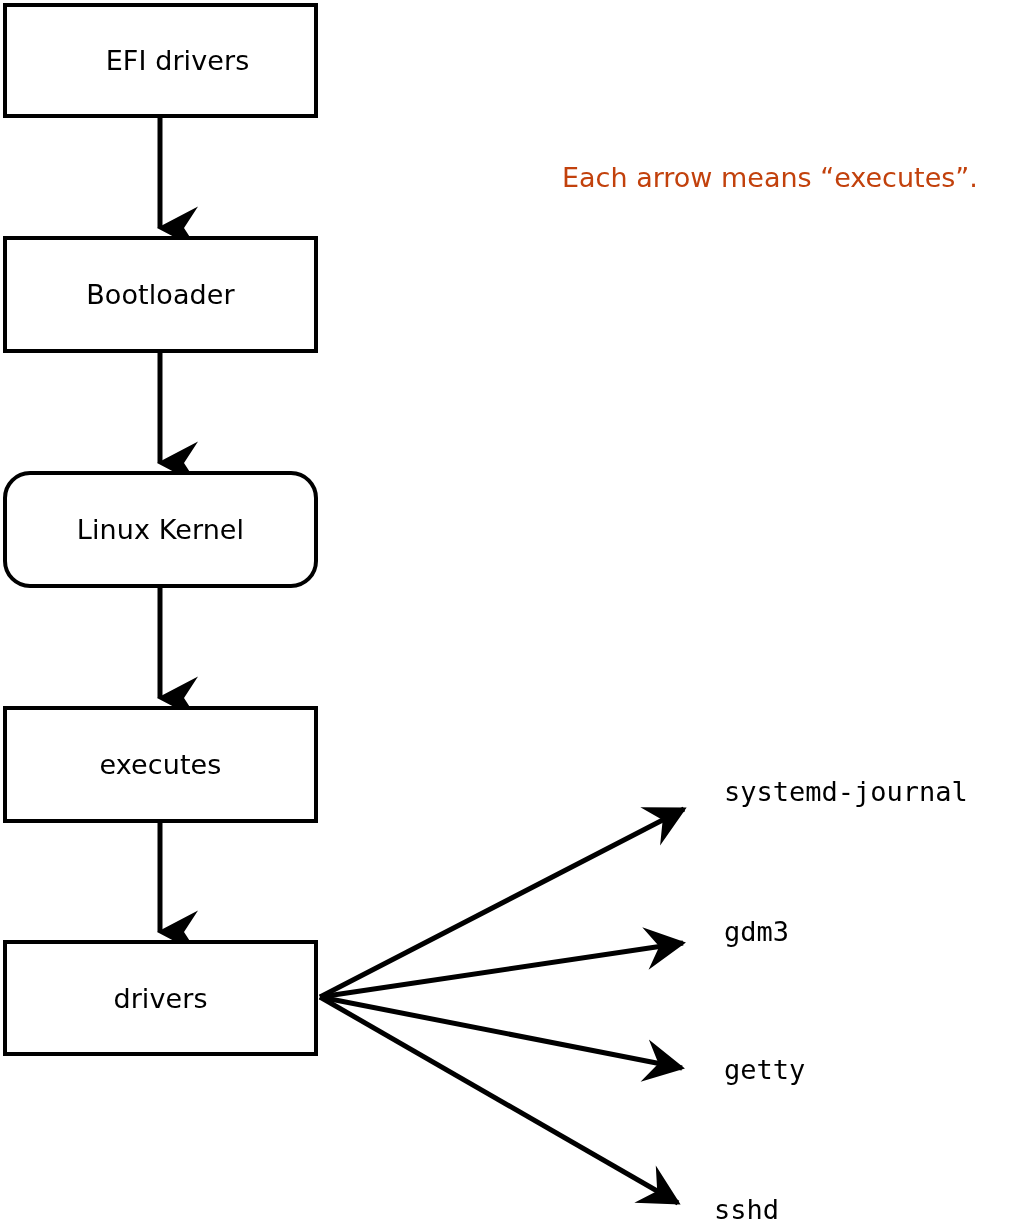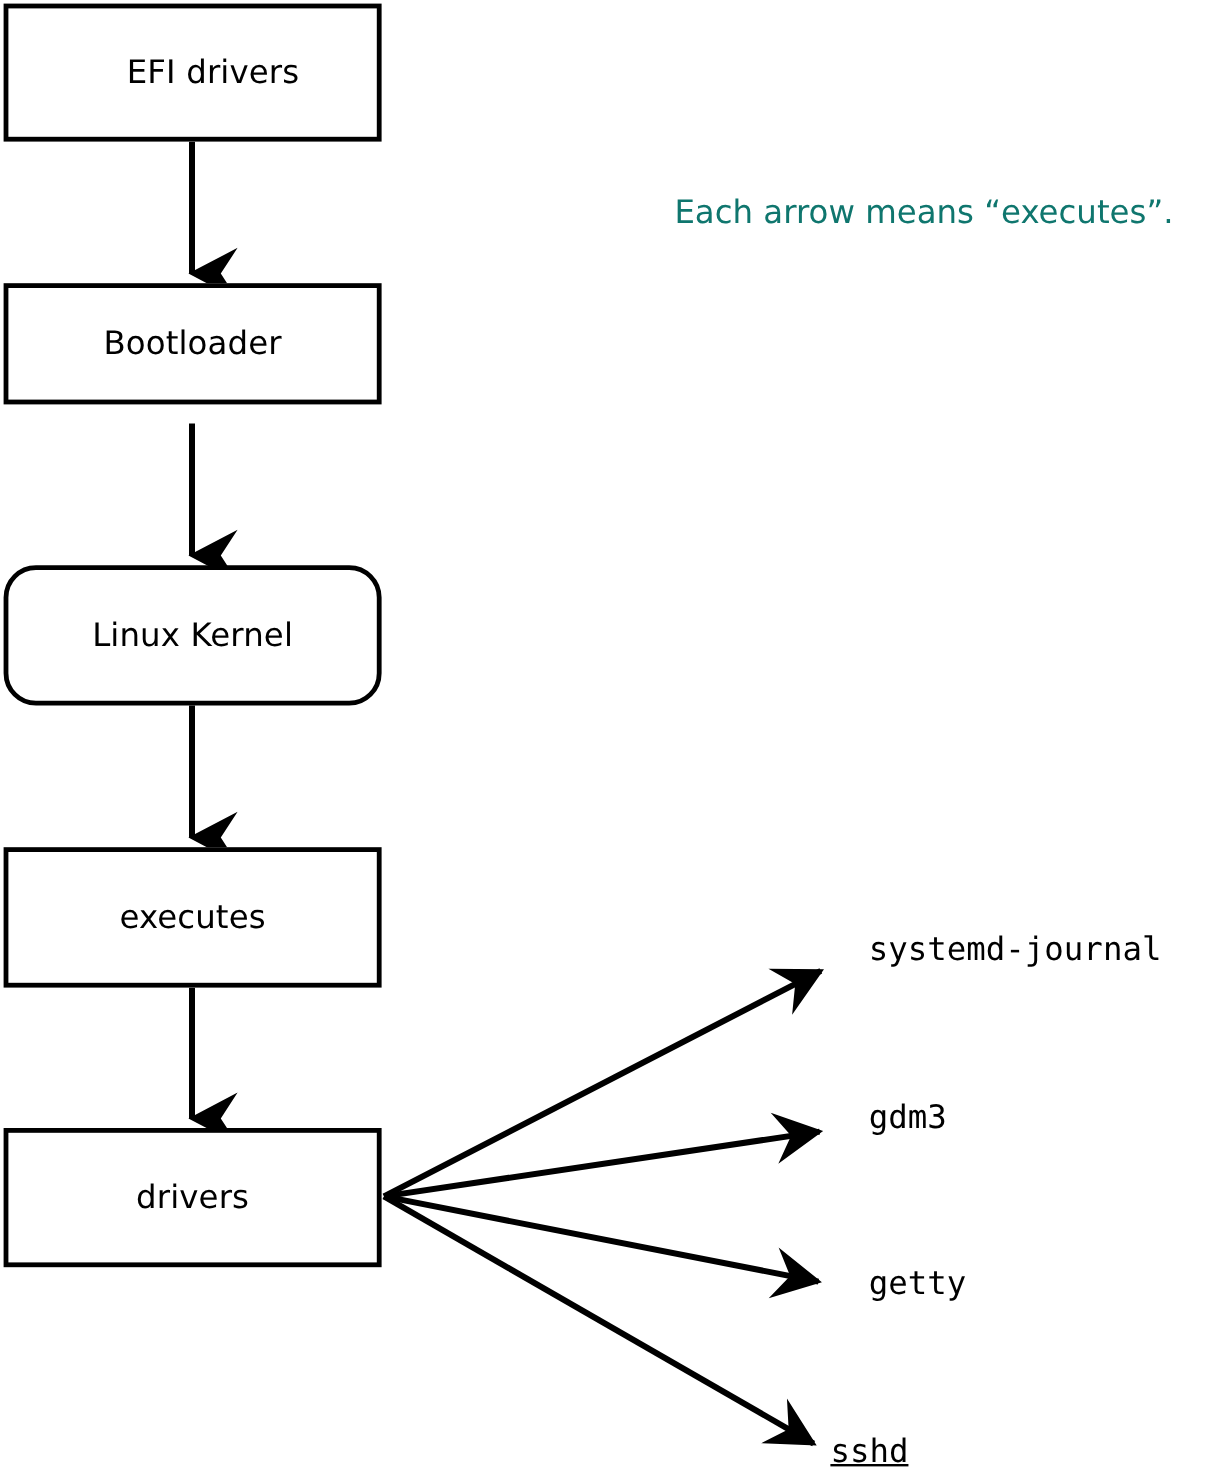--- a/index.html
+++ b/index.html
@@ -53,21 +53,21 @@
     white-space: nowrap;
     text-align: right;
   }
   #legend-note {
     position: absolute;
     left: 562px;
     top: 162px;
     font-family: "DejaVu Sans", "Liberation Sans", sans-serif;
     font-size: 27px;
     line-height: 1.2;
-    color: #0f766e;
+    color: #c2410c;
     white-space: nowrap;
   }
 </style>
 </head>
 <body>
 
 <div id="diagram-root">
 
   <svg id="diagram-svg" viewBox="0 0 1023 1230" xmlns="http://www.w3.org/2000/svg">
     <defs>
@@ -91,21 +91,21 @@
       <line x1="320" y1="997" x2="683" y2="943"></line>
       <line x1="320" y1="997" x2="682" y2="1068"></line>
       <line x1="320" y1="997" x2="678" y2="1203"></line>
     </g>
   </svg>
 
   <div class="stage-box" style="left:3px; top:3px; width:315px; height:115px;padding-left:34px;">
     <span class="stage-box-label">EFI drivers</span>
   </div>
 
-  <div class="stage-box" style="left:3px; top:236px; width:315px; height:101px;">
+  <div class="stage-box" style="left:3px; top:236px; width:315px; height:117px;">
     <span class="stage-box-label">Bootloader</span>
   </div>
 
   <div class="stage-box" style="left:3px; top:471px; width:315px; height:117px;border-radius:27px;">
     <span class="stage-box-label">Linux Kernel</span>
   </div>
 
   <div class="stage-box" style="left:3px; top:706px; width:315px; height:117px;">
     <span class="stage-box-label">executes</span>
   </div>
@@ -115,15 +115,15 @@
   </div>
 
   <div id="legend-note">Each arrow means “executes”.</div>
 
   <div class="proc-label" style="left:724px; top:778px;">systemd-journal</div>
 
   <div class="proc-label" style="left:724px; top:918px;">gdm3</div>
 
   <div class="proc-label" style="left:724px; top:1056px;">getty</div>
 
-  <div class="proc-label" style="left:692px; top:1196px;text-decoration:underline;">sshd</div>
+  <div class="proc-label" style="left:714px; top:1196px;">sshd</div>
 
 </div>
 
 </body></html>

